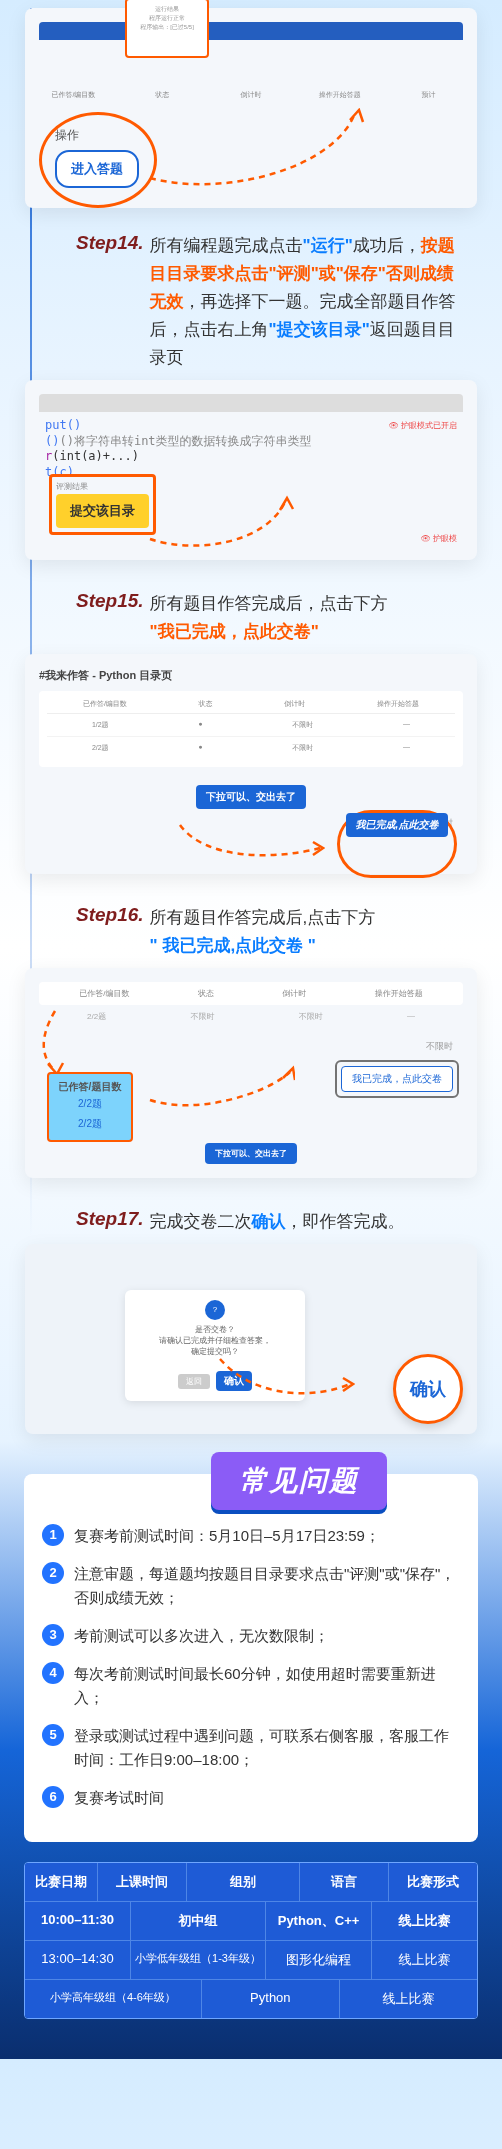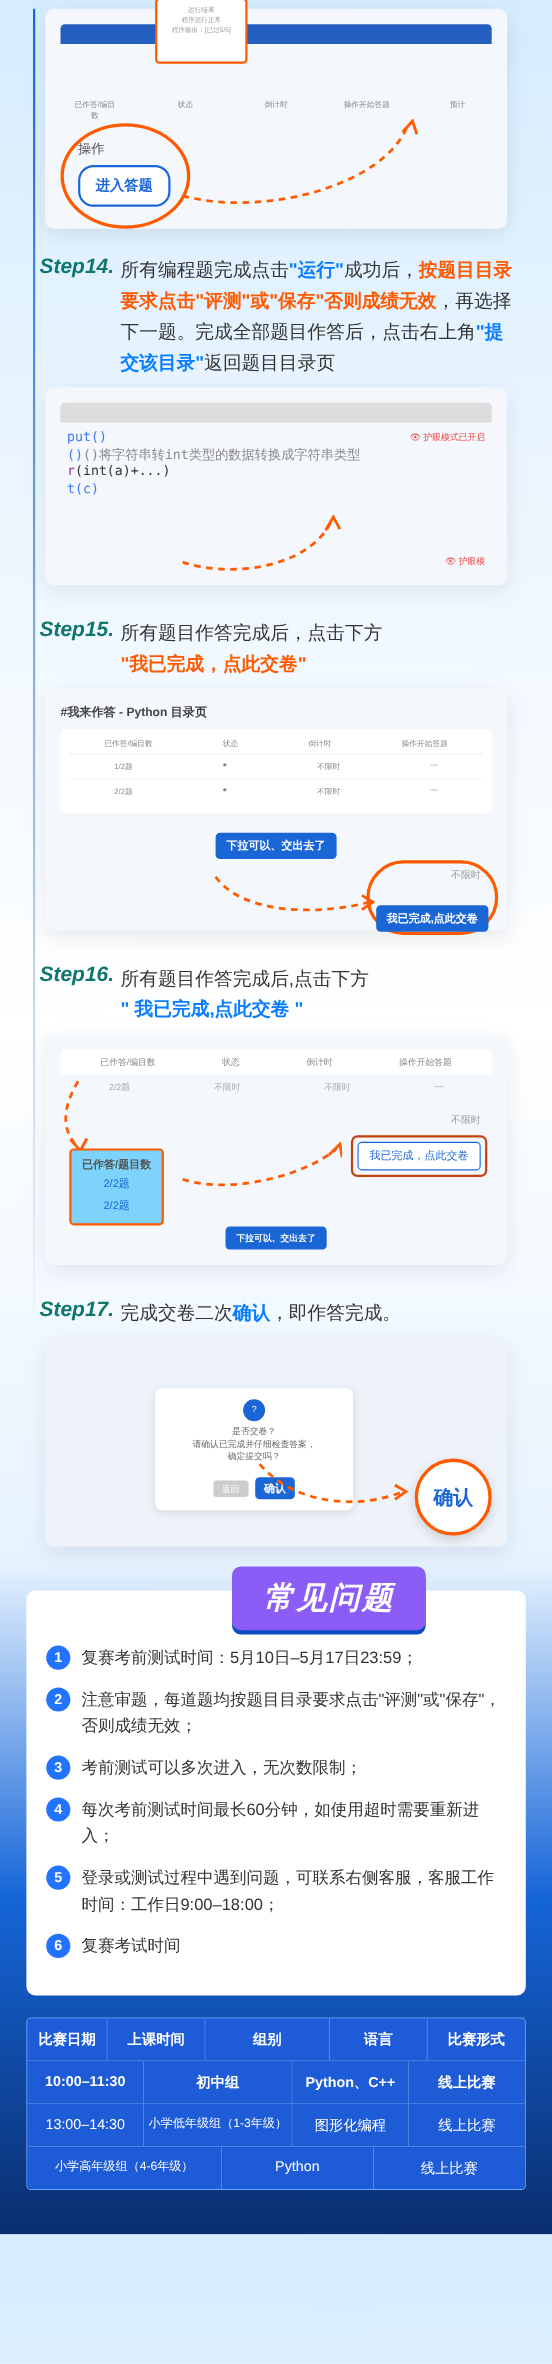--- a/index.html
+++ b/index.html
@@ -9,37 +9,38 @@
       background: linear-gradient(180deg, #d5ecff 0%, #e8f4ff 18%, #ffffff 46%, #e6f3ff 70%, #1565d8 85%, #0a2e6e 100%);
       position: relative;
       overflow: hidden;
     }
     .container {
       padding: 0 12px 40px;
       position: relative;
     }
     .step-block { margin-bottom: 30px; }
     .step-screenshot {
-      width: 420px;
+      width: 452px;
       margin: 8px auto 24px;
       background: #f4f7fb;
       border-radius: 8px;
       box-shadow: 0 6px 20px rgba(0,0,0,0.08);
       padding: 14px;
       position: relative;
       min-height: 160px;
     }
     .step-title-row { display: flex; align-items: flex-start; padding: 0 24px; }
     .step-label {
       font-weight: 800;
-      color: #0f766e;
+      color: #7f1d1d;
       font-size: 19px;
       margin-right: 6px;
       white-space: nowrap;
       font-style: italic;
+      margin-left: 40px;
     }
     .step-desc {
       font-size: 17px;
       line-height: 1.65;
       color: #333;
     }
     .step-desc .hl-blue { color: #0a7dff; font-weight: 700; }
     .step-desc .hl-orange { color: #ff5a00; font-weight: 700; }
     
     .ss-topbar { height: 18px; background: #245ebf; border-radius: 4px 4px 0 0; margin-bottom: 6px; }
@@ -155,20 +156,24 @@
     </div>
 
     <div class="step-screenshot" style="height:180px;">
       <div class="ss-topbar" style="background:#ddd;"></div>
       <div class="ss-code-block" style="margin:6px 0 0 6px;">
         <div><span class="fn">put()</span></div>
         <div><span class="fn">()</span><span style="color:#888">()将字符串转int类型的数据转换成字符串类型</span></div>
         <div><span class="kw">r</span><span>(int(a)+...)</span></div>
         <div><span class="fn">t(c)</span></div>
       </div>
+      <div style="position:absolute; left:24px; top:94px; border:3px solid #ff5a00; padding:4px; border-radius:4px;">
+        <div style="font-size:8px; color:#888; margin-bottom:2px;">评测结果</div>
+        <span class="ss-btn-yellow">提交该目录</span>
+      </div>
       <div style="position:absolute; right:20px; top:40px;" class="ss-badge-red">👁 <span>护眼模式已开启</span></div>
       <div style="position:absolute; right:20px; bottom:16px;" class="ss-badge-red">👁 护眼模</div>
       <svg class="dashed-arrow-svg" style="left:120px; bottom:6px; width:150px; height:60px;">
         <path d="M5 45 C 50 60, 120 50, 140 8" fill="none" stroke="#ff5a00" stroke-width="2.5" stroke-dasharray="6 5"></path>
         <path d="M135 16 L 142 4 L 148 15" fill="none" stroke="#ff5a00" stroke-width="2.5"></path>
       </svg>
     </div>
   </div>
 
   <div class="step-block">
@@ -198,21 +203,21 @@
           <span>2/2题</span>
             <span>●</span>
             <span>不限时</span>
             <span>—</span>
         </div>
       </div>
       <div style="text-align:center; margin-top:18px;">
         <span class="ss-blue-btn">下拉可以、交出去了</span>
       </div>
       <div style="position:absolute; right:24px; bottom:44px; font-size:9px; color:#999;">不限时</div>
-      <div class="circle-highlight" style="right:8px; bottom:-4px; width:120px; height:68px; border-radius:40px; display:flex; align-items:flex-end; justify-content:center;">
+      <div class="circle-highlight" style="right:20px; bottom:-4px; width:120px; height:68px; border-radius:40px; display:flex; align-items:flex-start; justify-content:center;font-style:italic;">
         <span class="ss-blue-btn">我已完成,点此交卷</span>
       </div>
       <svg class="dashed-arrow-svg" style="left:150px; bottom:4px; width:150px; height:50px;">
         <path d="M5 5 C 30 40, 100 40, 145 28" fill="none" stroke="#ff5a00" stroke-width="2.5" stroke-dasharray="6 5"></path>
         <path d="M138 22 L 148 28 L 138 35" fill="none" stroke="#ff5a00" stroke-width="2.5"></path>
       </svg>
     </div>
   </div>
 
   <div class="step-block">
@@ -239,21 +244,21 @@
       <svg class="dashed-arrow-svg" style="left:10px; top:38px; width:50px; height:70px;">
         <path d="M20 5 C 5 30, 5 50, 20 65" fill="none" stroke="#ff5a00" stroke-width="2.5" stroke-dasharray="6 5"></path>
         <path d="M13 58 L 22 68 L 28 57" fill="none" stroke="#ff5a00" stroke-width="2.5"></path>
       </svg>
       <div class="ss-small-box" style="position:absolute; left:22px; top:104px;">
         <div style="font-weight:700;">已作答/题目数</div>
         <div style="color:#1b66d6; padding:3px;">2/2题</div>
         <div style="color:#1b66d6; padding:3px;">2/2题</div>
       </div>
       <div style="position:absolute; right:24px; top:72px; font-size:9px; color:#999;">不限时</div>
-      <div style="position:absolute; right:18px; top:92px; border:2px solid #c2410c; padding:4px; border-radius:6px;">
+      <div style="position:absolute; right:18px; top:92px; border:2px solid #737373; padding:4px; border-radius:6px;">
         <span class="ss-blue-btn-outline">我已完成，点此交卷</span>
       </div>
       <svg class="dashed-arrow-svg" style="left:120px; top:92px; width:150px; height:60px;">
         <path d="M5 40 C 50 55, 120 35, 145 12" fill="none" stroke="#ff5a00" stroke-width="2.5" stroke-dasharray="6 5"></path>
         <path d="M138 18 L 148 8 L 150 20" fill="none" stroke="#ff5a00" stroke-width="2.5"></path>
       </svg>
       <div style="text-align:center; position:absolute; bottom:14px; left:0; right:0;">
         <span class="ss-blue-btn" style="font-size:8px;">下拉可以、交出去了</span>
       </div>
     </div>

